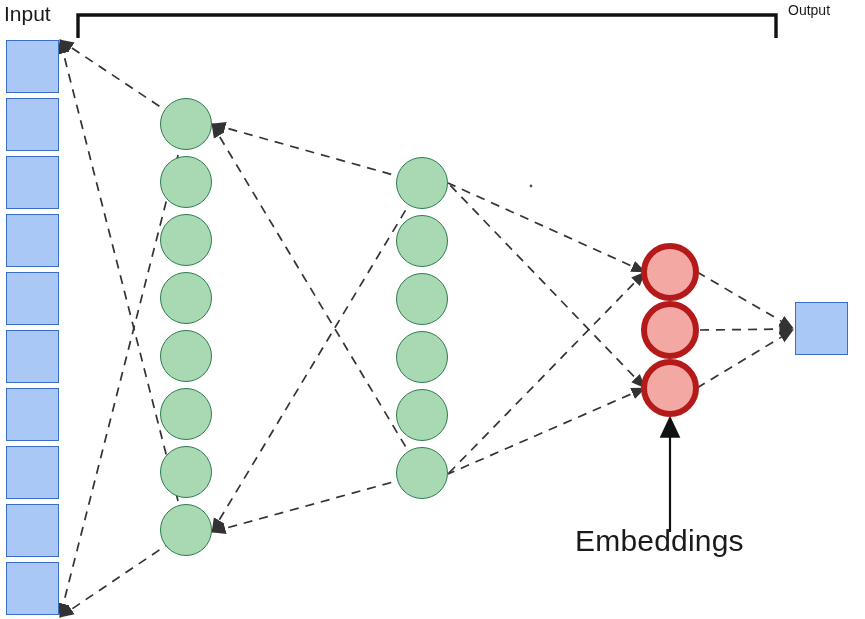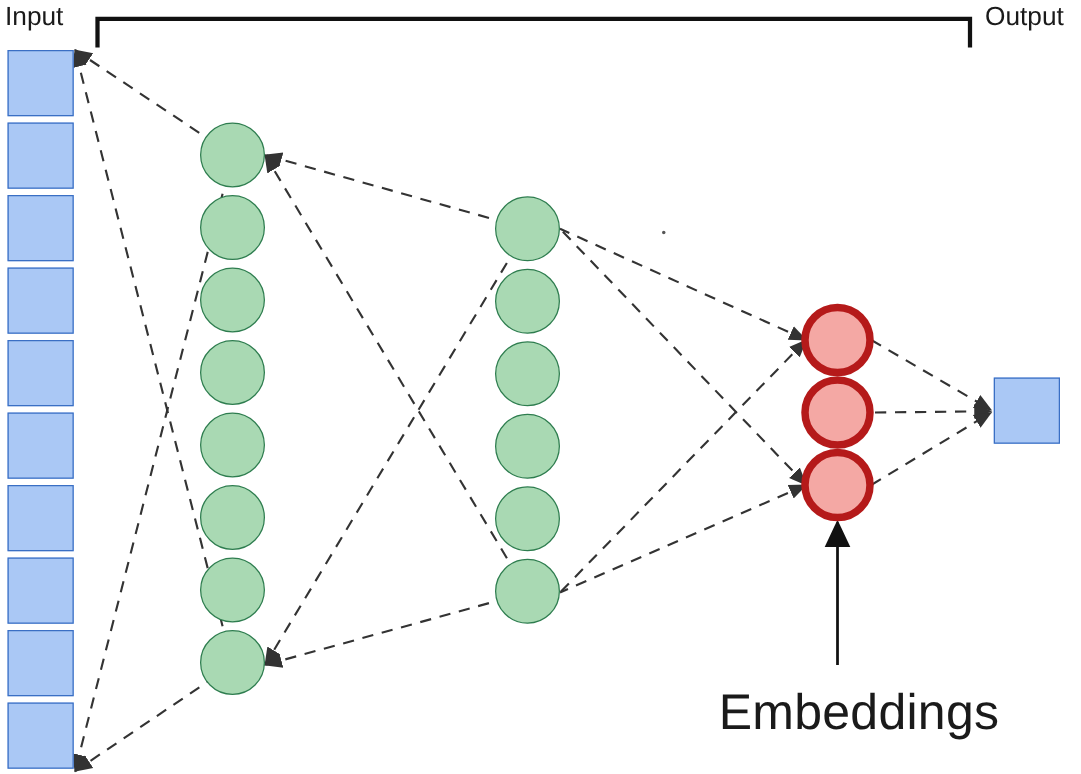--- a/index.html
+++ b/index.html
@@ -3,22 +3,22 @@
 <meta charset="utf-8">
 <style>
   html,body{margin:0;padding:0;background:#ffffff;}
   body{width:865px;height:619px;overflow:hidden;
        font-family:"Liberation Sans","DejaVu Sans",sans-serif;}
   #stage{position:relative;width:865px;height:619px;background:#ffffff;}
   #wires{position:absolute;left:0;top:0;width:865px;height:619px;}
   .lbl{position:absolute;color:#1a1a1a;white-space:nowrap;}
   #lbl-input{left:4px;top:2px;font-size:21px;}
   #lbl-hidden{left:350px;top:2px;font-size:21px;background:#ffffff;padding:0 5px;}
-  #lbl-output{left:788px;top:2px;font-size:21px;}
-  #lbl-emb{left:575px;top:548px;font-size:40px;letter-spacing:.2px;}
+  #lbl-output{left:788px;top:2px;font-size:14px;}
+  #lbl-emb{left:575px;top:524px;font-size:30px;letter-spacing:.2px;}
   .node{position:absolute;box-sizing:border-box;}
   .sq{width:53px;height:53px;background:#aac8f5;border:1.6px solid #3a6fc4;}
   .circ-g{width:51px;height:51px;border-radius:50%;background:#a9d9b3;border:1.6px solid #2e7d4f;}
   .circ-r{width:58px;height:58px;border-radius:50%;background:#f4a8a4;border:6px solid #b51a1a;}
 </style>
 </head>
 <body>
 
 <div id="stage">
 

